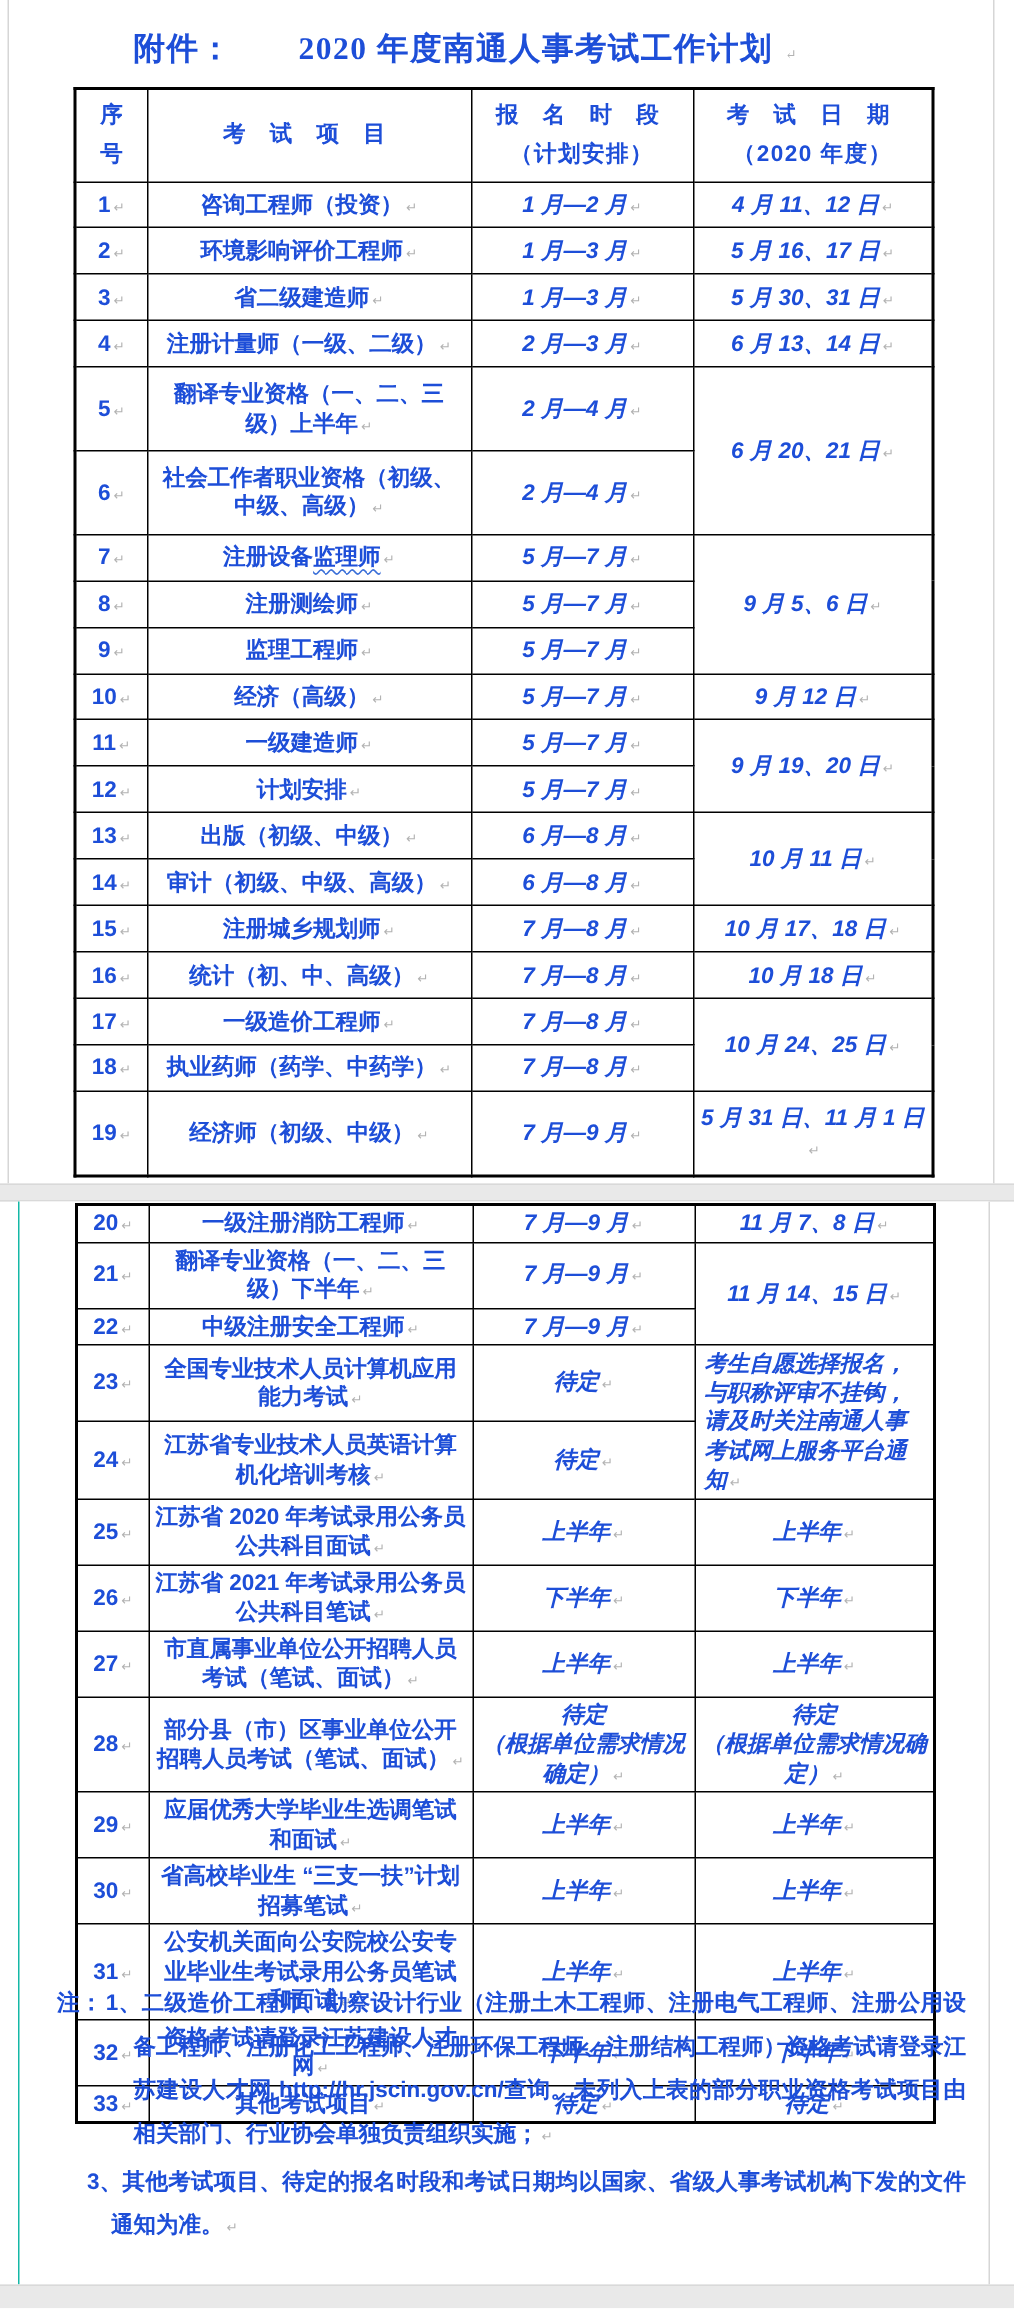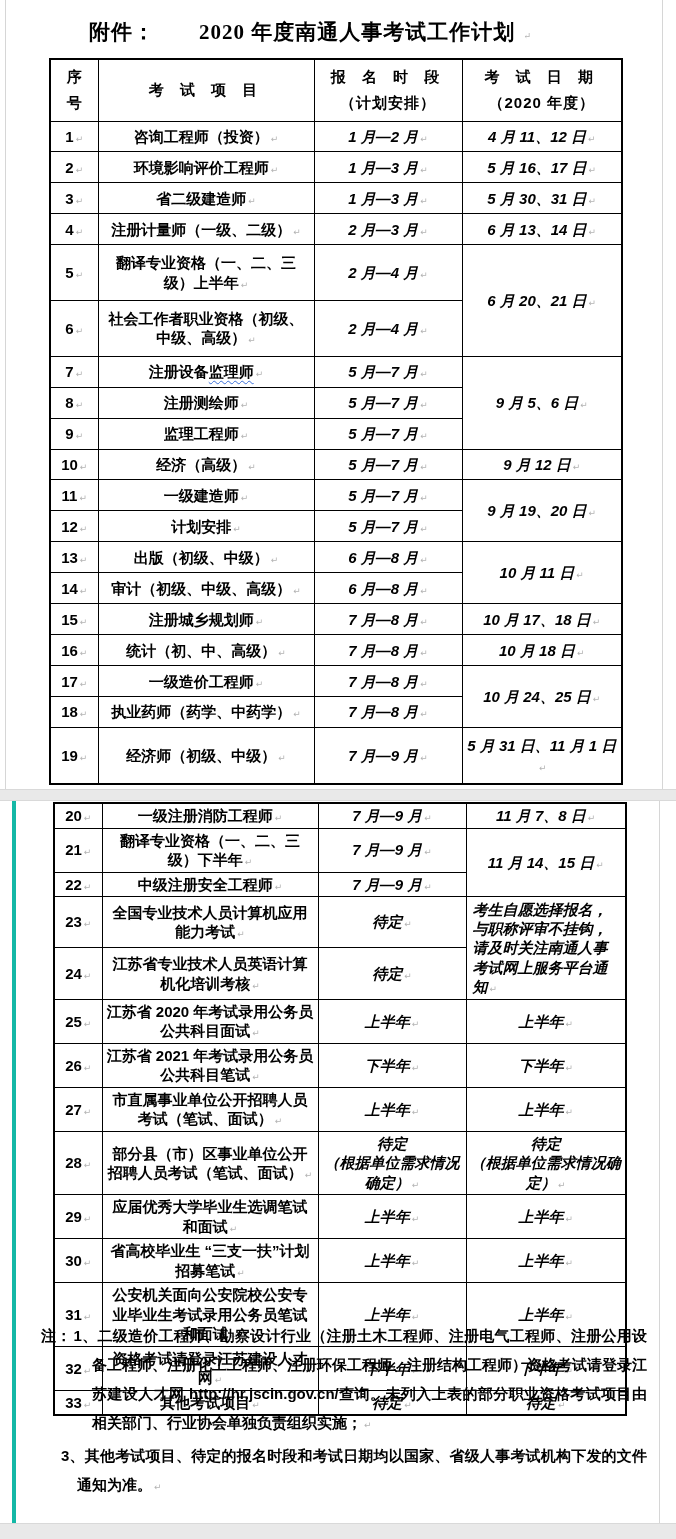--- a/index.html
+++ b/index.html
@@ -1,26 +1,26 @@
 <!DOCTYPE html>
 <html><head>
 <meta charset="utf-8">
 <style>
   * { margin:0; padding:0; box-sizing:border-box; }
   html,body { background:#ffffff; }
   .canvas {
     position:relative; width:676px; height:1539px; overflow:hidden;
-    background:#ffffff; color:#000000;
+    background:#ffffff; color:#1d4ed8;
     font-family:"Liberation Sans","DejaVu Sans",sans-serif;
     font-weight:bold;
   }
   
   .page { position:absolute; background:#fff; }
   .page-1 { left:5px; top:0; width:658px; height:789px; border-left:1px solid #d6d6d6; border-right:1px solid #d6d6d6; }
-  .page-2 { left:12px; top:801px; width:648px; height:722px; border-left:4px solid #14b8a6; border-right:1px solid #d6d6d6; }
+  .page-2 { left:12px; top:801px; width:648px; height:722px; border-left:1px solid #14b8a6; border-right:1px solid #d6d6d6; }
   .page-gap { position:absolute; left:0; width:676px; background:#e9e9e9; }
   .gap-mid { top:789px; height:12px; border-top:1px solid #d9d9d9; border-bottom:1px solid #d9d9d9; }
   .gap-bottom { top:1523px; height:16px; border-top:1px solid #d9d9d9; }
 
   
   .doc-title-line {
     position:absolute; left:83px; top:18px; width:560px;
     font-family:"Liberation Serif","DejaVu Serif",serif;
     font-size:21px; font-weight:bold; letter-spacing:1px; white-space:nowrap;
   }

